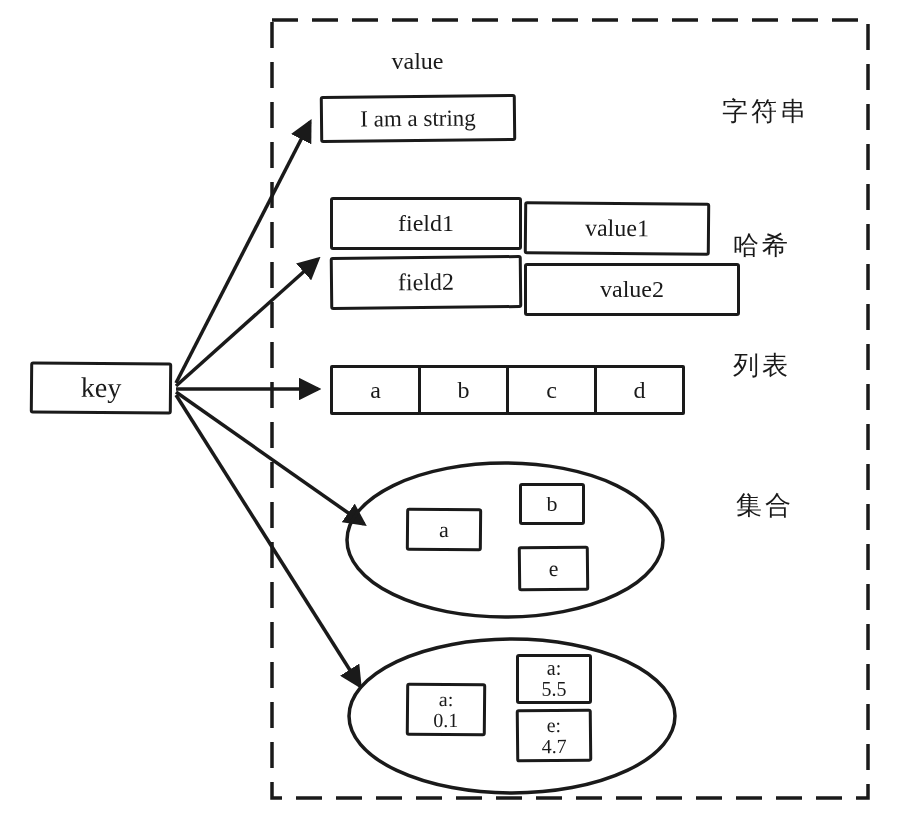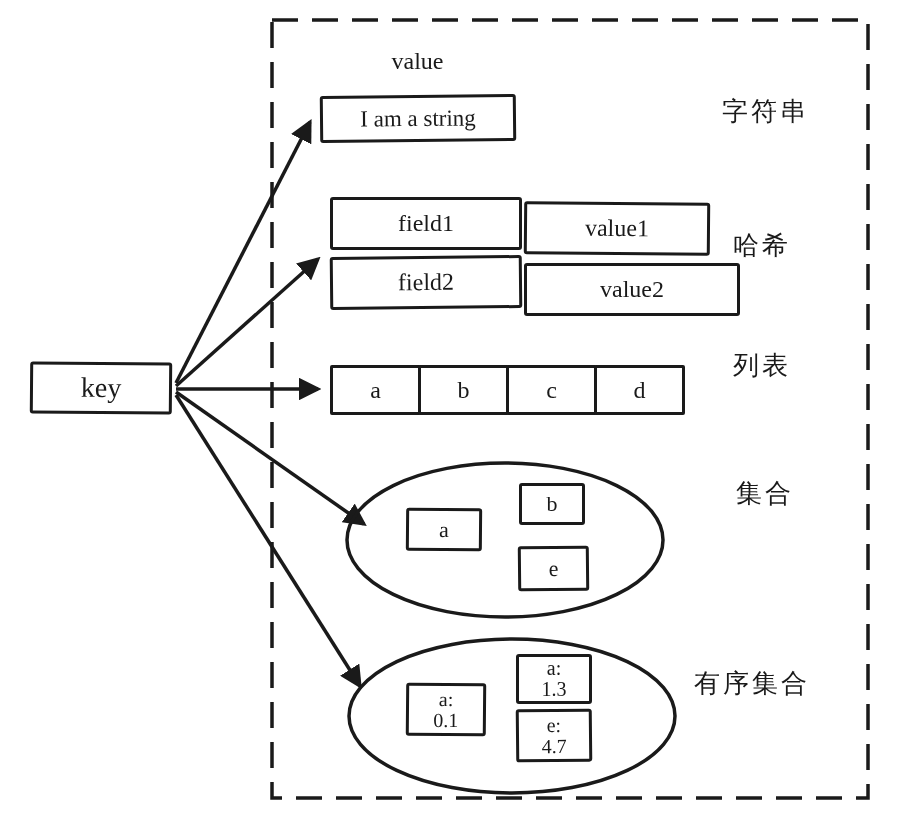--- a/index.html
+++ b/index.html
@@ -136,29 +136,28 @@
 
   <div class="box tilt-b" style="left:406px; top:508px; width:76px; height:43px; font-size:22px;">
     <span>a</span>
   </div>
   <div class="box" style="left:519px; top:483px; width:66px; height:42px; font-size:22px;">
     <span>b</span>
   </div>
   <div class="box tilt-a" style="left:518px; top:546px; width:71px; height:45px; font-size:22px;">
     <span>e</span>
   </div>
-  <div class="label-cn" style="left:736px; top:476px;">集合</div>
+  <div class="label-cn" style="left:736px; top:488px;">集合</div>
 
   <div class="box two-line tilt-b" style="left:406px; top:683px; width:80px; height:53px;">
     <div>a:</div>
     <div>0.1</div>
   </div>
   <div class="box two-line" style="left:516px; top:654px; width:76px; height:50px;">
     <div>a:</div>
-    <div>1.3</div>
+    <div>5.5</div>
   </div>
   <div class="box two-line tilt-a" style="left:516px; top:709px; width:76px; height:53px;">
     <div>e:</div>
     <div>4.7</div>
   </div>
-  <div class="label-cn" style="left:694px; top:666px;">有序集合</div>
 
 </div>
 
 </body></html>

